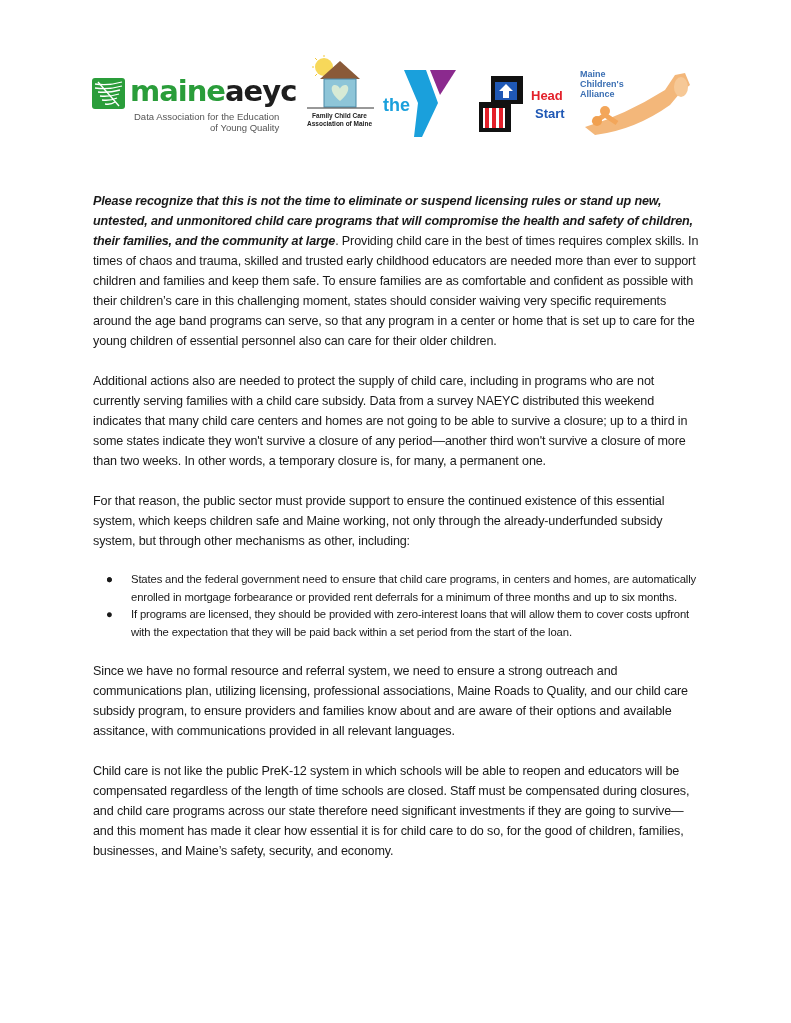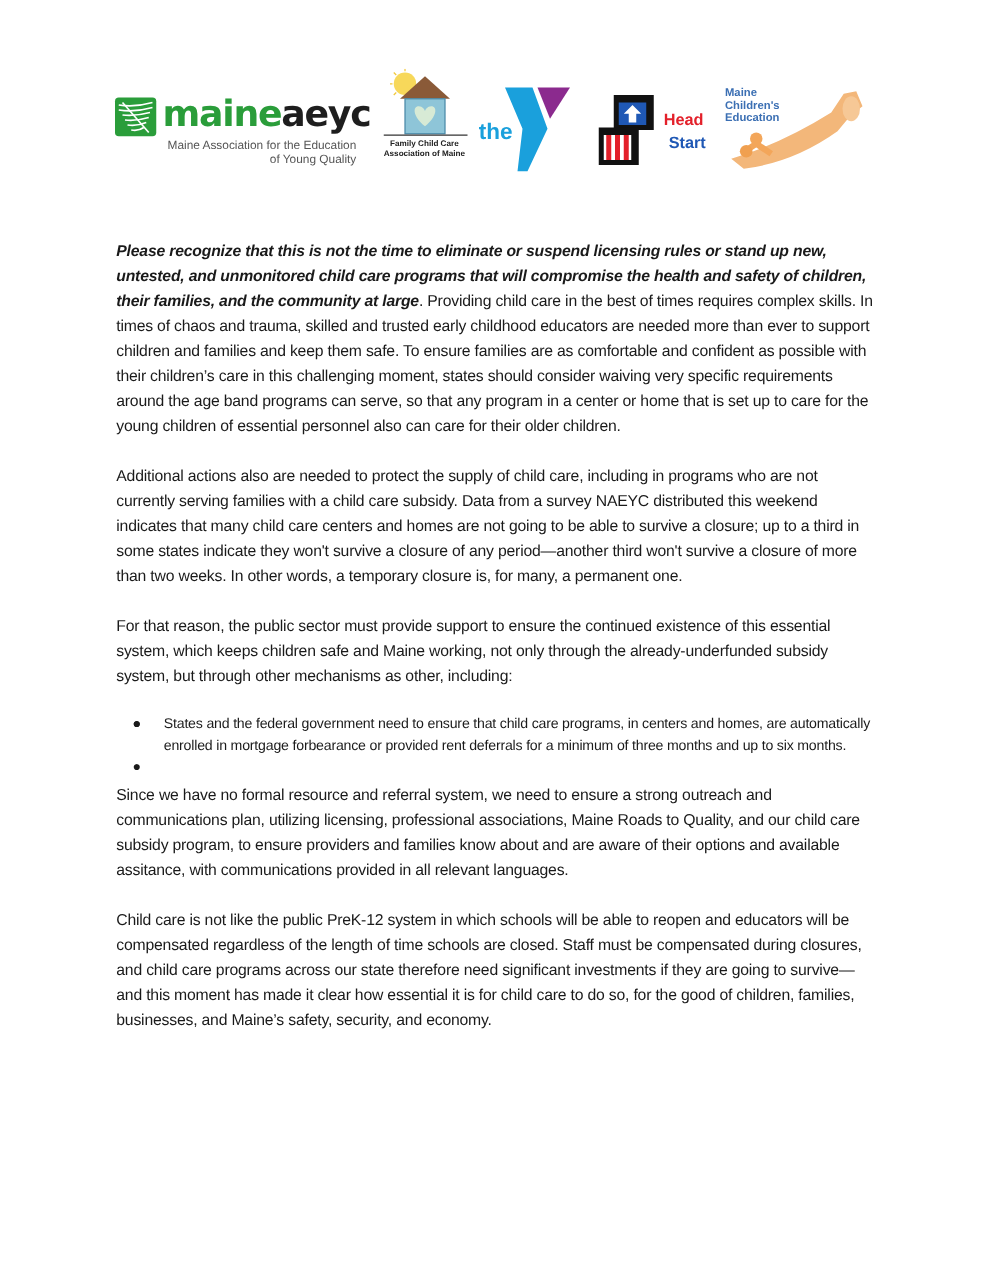--- a/index.html
+++ b/index.html
@@ -54,21 +54,21 @@
           <path d="M6 14 Q17 15 28 12"></path>
             <path d="M8 18 Q17 19 27 16"></path>
           <path d="M10 22 Q18 23 25 20"></path>
             <path d="M13 26 Q19 27 23 24"></path>
           <path d="M6 4 L27 28"></path>
         </g>
       </svg>
     </div>
     <div class="word"><span class="g">maine</span><span class="k">aeyc</span></div>
     <div class="sub">
-      <div>Maine Association for the Education</div>
+      <div>Data Association for the Education</div>
       <div>of Young Quality</div>
     </div>
   </div>
 
   <div class="logo fcc">
     <svg width="75" height="58" viewBox="0 0 75 58">
       <circle cx="22" cy="12" r="9" fill="#f7d85a"></circle>
       <g stroke="#f2c83a" stroke-width="1">
           <line x1="22" y1="0" x2="22" y2="2"></line>
           <line x1="10" y1="12" x2="12" y2="12"></line>
@@ -106,36 +106,36 @@
         <rect x="24" y="38" width="4" height="20" fill="#e3202a"></rect>
     </svg>
     <span class="head">Head</span>
     <span class="start">Start</span>
   </div>
 
   <div class="logo mca">
     <div class="name">
       <div>Maine</div>
       <div>Children's</div>
-      <div>Education</div>
+      <div>Alliance</div>
     </div>
     <svg width="130" height="75" viewBox="0 0 130 75" style="position:absolute;left:0;top:0">
       <path d="M10 62 Q50 50 90 25 L100 10 L110 8 L115 20 L105 28 L95 40 Q60 65 20 70 Z" fill="#f3b77a"></path>
       <circle cx="30" cy="46" r="5" fill="#f3a65a"></circle>
       <path d="M18 58 L30 50 L42 58" stroke="#f3a65a" stroke-width="5" fill="none"></path>
       <circle cx="22" cy="56" r="5" fill="#f0a050"></circle>
       <ellipse cx="106" cy="22" rx="7" ry="10" fill="#f6c896"></ellipse>
     </svg>
   </div>
 </div>
 
 <div class="content">
   <p><strong>Please recognize that this is not the time to eliminate or suspend licensing rules or stand up new, untested, and unmonitored child care programs that will compromise the health and safety of children, their families, and the community at large</strong><span>. Providing child care in the best of times requires complex skills. In times of chaos and trauma, skilled and trusted early childhood educators are needed more than ever to support children and families and keep them safe. To ensure families are as comfortable and confident as possible with their children’s care in this challenging moment, states should consider waiving very specific requirements around the age band programs can serve, so that any program in a center or home that is set up to care for the young children of essential personnel also can care for their older children.</span></p>
   <p>Additional actions also are needed to protect the supply of child care, including in programs who are not currently serving families with a child care subsidy. Data from a survey NAEYC distributed this weekend indicates that many child care centers and homes are not going to be able to survive a closure; up to a third in some states indicate they won't survive a closure of any period—another third won't survive a closure of more than two weeks. In other words, a temporary closure is, for many, a permanent one.</p>
   <p>For that reason, the public sector must provide support to ensure the continued existence of this essential system, which keeps children safe and Maine working, not only through the already-underfunded subsidy system, but through other mechanisms as other, including:</p>
   <ul>
     <li><span class="bullet">●</span></li>
     <li><span class="bullet">●</span><span>States and the federal government need to ensure that child care programs, in centers and homes, are automatically enrolled in mortgage forbearance or provided rent deferrals for a minimum of three months and up to six months.</span></li>
-    <li><span class="bullet">●</span></li>
+    <li><span class="bullet">●</span><span>If programs are licensed, they should be provided with zero-interest loans that will allow them to cover costs upfront with the expectation that they will be paid back within a set period from the start of the loan.</span></li>
   </ul>
   <p>Since we have no formal resource and referral system, we need to ensure a strong outreach and communications plan, utilizing licensing, professional associations, Maine Roads to Quality, and our child care subsidy program, to ensure providers and families know about and are aware of their options and available assitance, with communications provided in all relevant languages.</p>
   <p>Child care is not like the public PreK-12 system in which schools will be able to reopen and educators will be compensated regardless of the length of time schools are closed. Staff must be compensated during closures, and child care programs across our state therefore need significant investments if they are going to survive—and this moment has made it clear how essential it is for child care to do so, for the good of children, families, businesses, and Maine’s safety, security, and economy.</p>
 </div>
 
 </body></html>

